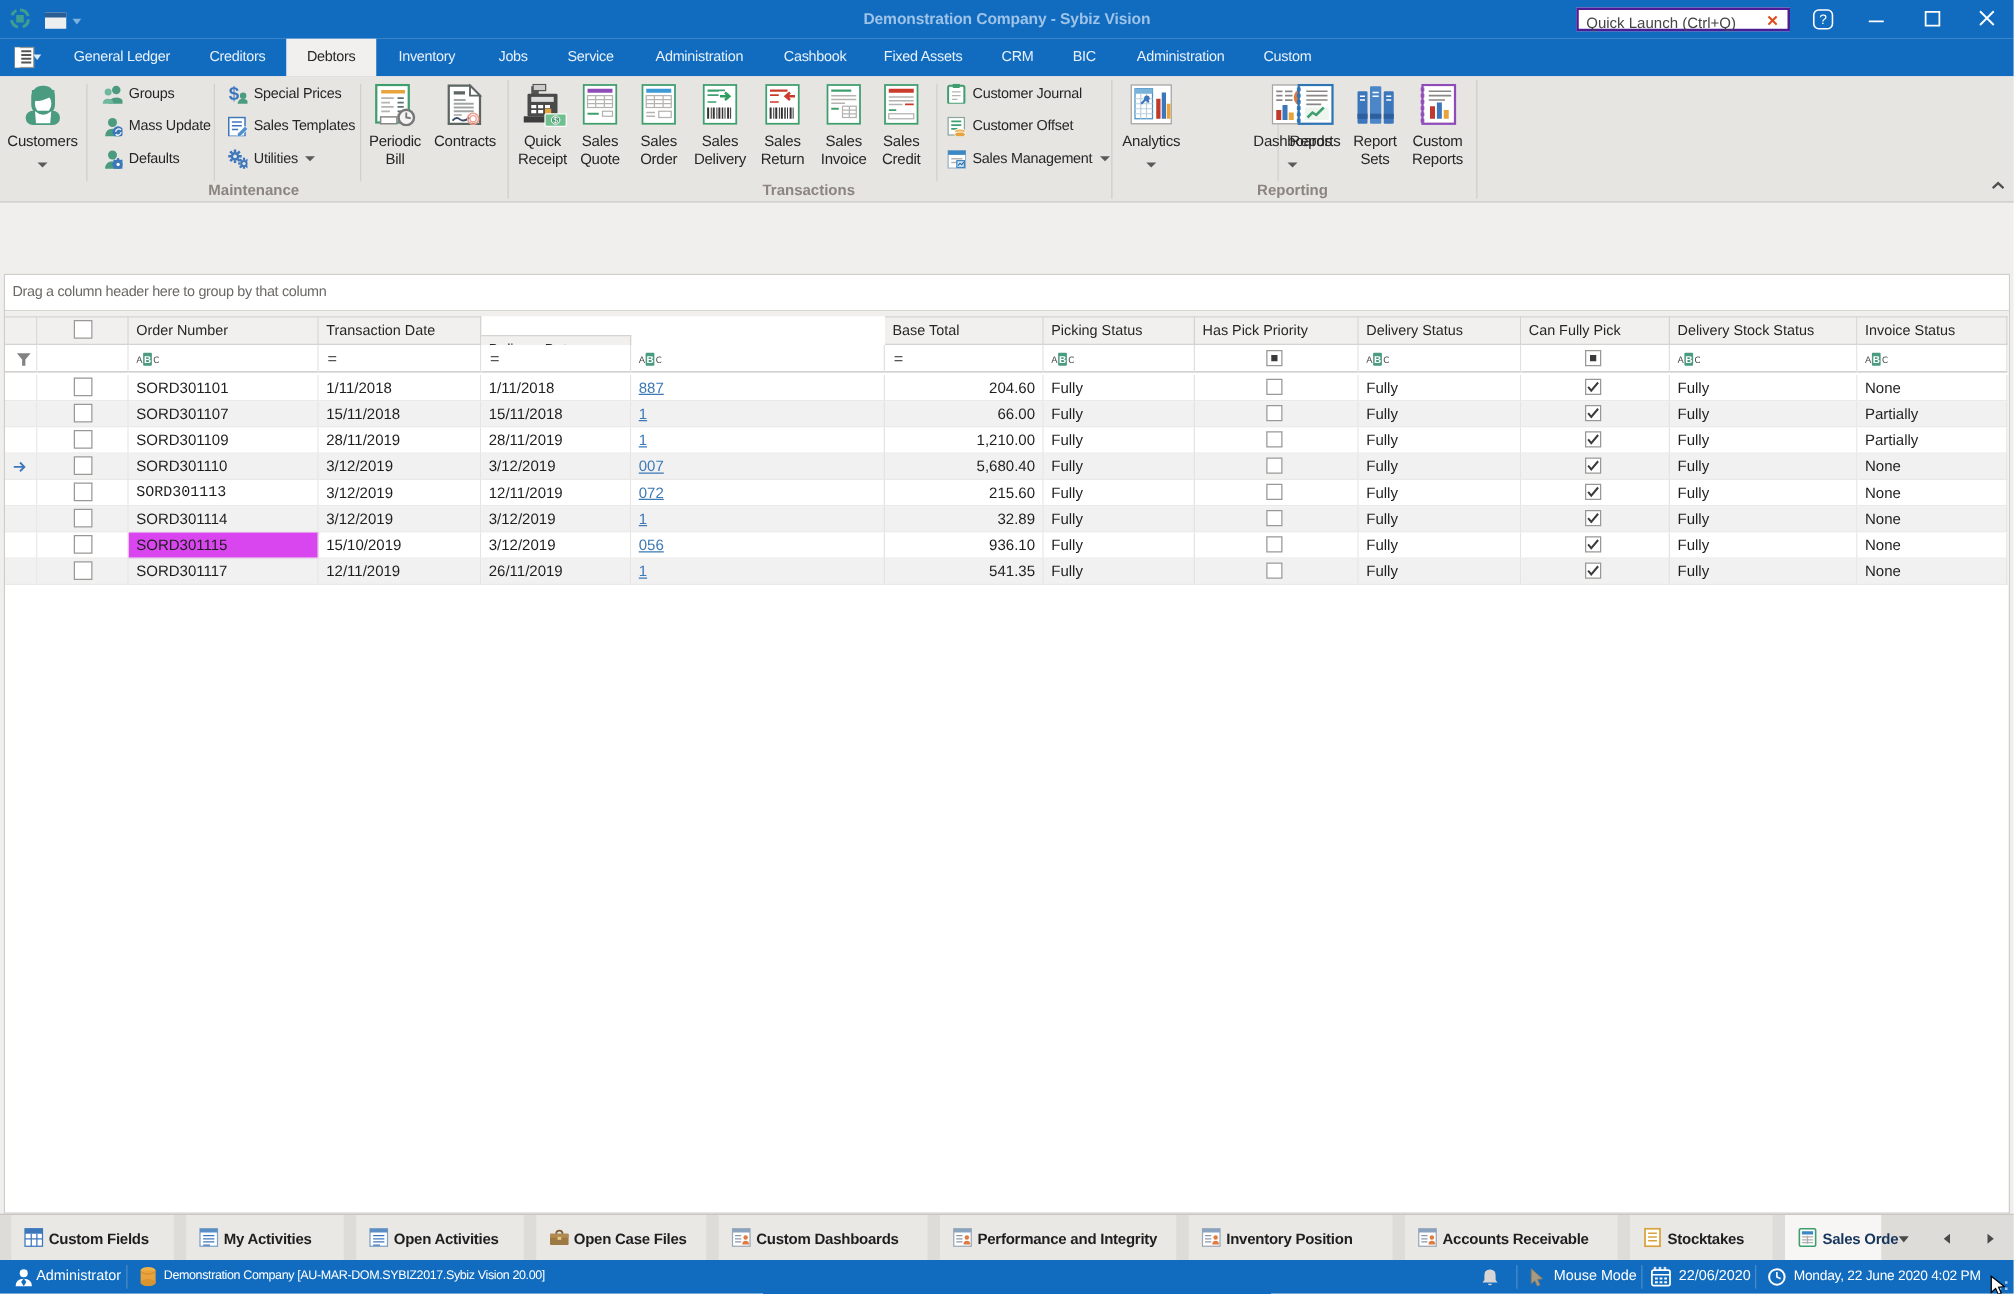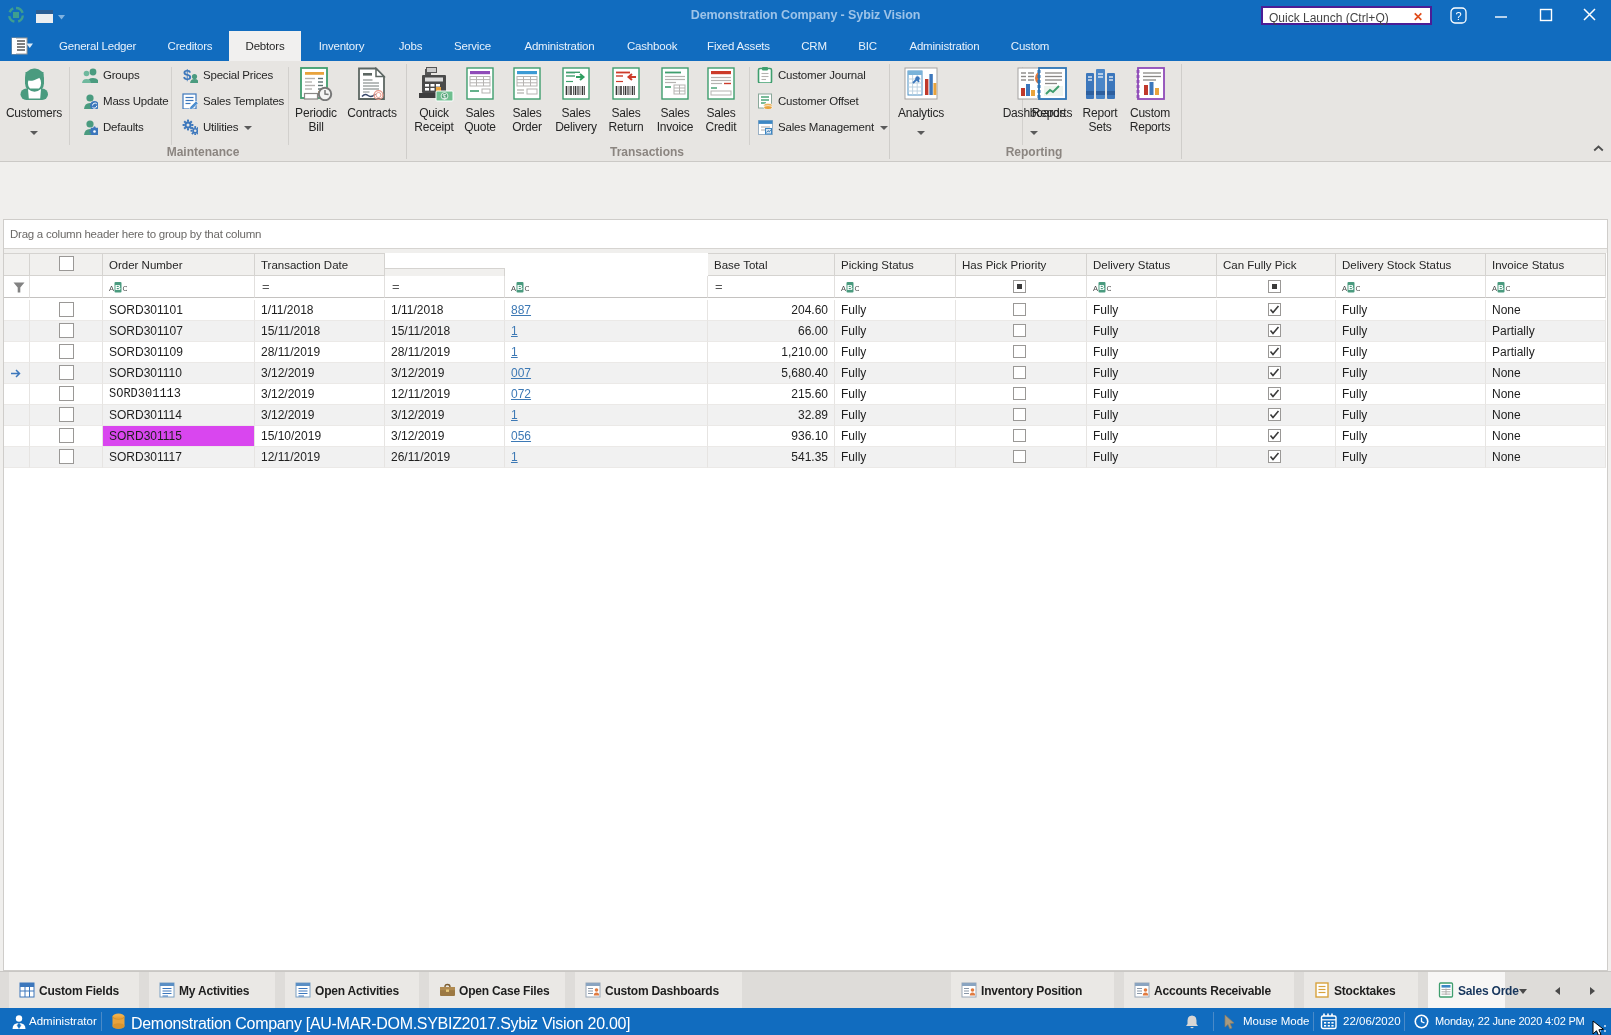--- a/index.html
+++ b/index.html
@@ -876,20 +876,34 @@
           <g stroke="#8a98a8">
             <line x1="3" y1="6.5" x2="8" y2="6.5"></line>
             <line x1="3" y1="9" x2="8" y2="9"></line>
             <line x1="3" y1="11.5" x2="8" y2="11.5"></line>
           </g>
           <circle cx="11.5" cy="8" r="1.8" fill="#e07a3f"></circle>
           <path d="M8.8 13.5 q0 -3 2.7 -3 q2.7 0 2.7 3z" fill="#e07a3f"></path>
         </svg>
       <span class="btlabel">Custom Dashboards</span>
     </div>
+    <div class="btab" style="left:752px;width:189px;">
+      <svg class="bticon" width="16" height="16">
+          <rect x="1" y="1" width="14" height="14" fill="#fff" stroke="#9aa8b8"></rect>
+          <rect x="1" y="1" width="14" height="3" fill="#8aa4c0"></rect>
+          <g stroke="#8a98a8">
+            <line x1="3" y1="6.5" x2="8" y2="6.5"></line>
+            <line x1="3" y1="9" x2="8" y2="9"></line>
+            <line x1="3" y1="11.5" x2="8" y2="11.5"></line>
+          </g>
+          <circle cx="11.5" cy="8" r="1.8" fill="#e07a3f"></circle>
+          <path d="M8.8 13.5 q0 -3 2.7 -3 q2.7 0 2.7 3z" fill="#e07a3f"></path>
+        </svg>
+      <span class="btlabel">Performance and Integrity</span>
+    </div>
     <div class="btab" style="left:951px;width:163px;">
       <svg class="bticon" width="16" height="16">
           <rect x="1" y="1" width="14" height="14" fill="#fff" stroke="#9aa8b8"></rect>
           <rect x="1" y="1" width="14" height="3" fill="#8aa4c0"></rect>
           <g stroke="#8a98a8">
             <line x1="3" y1="6.5" x2="8" y2="6.5"></line>
             <line x1="3" y1="9" x2="8" y2="9"></line>
             <line x1="3" y1="11.5" x2="8" y2="11.5"></line>
           </g>
           <circle cx="11.5" cy="8" r="1.8" fill="#e07a3f"></circle>
@@ -953,21 +967,21 @@
         <path d="M8 9 l-1.8 2.5 l1.8 3 l1.8 -3z" fill="none" stroke="#116cbf" stroke-width="0.5"></path>
       </svg>
     <span style="position:absolute;left:29px;top:7px;">Administrator</span>
     <div class="ssep" style="left:101px"></div>
     <svg width="15" height="17" style="position:absolute;left:111px;top:5px">
         <ellipse cx="7.5" cy="3.4" rx="6" ry="2.8" fill="#f0b04a"></ellipse>
         <path d="M1.5 3.4 L1.5 13 A6 2.8 0 0 0 13.5 13 L13.5 3.4" fill="#e8a33d"></path>
         <ellipse cx="7.5" cy="13" rx="6" ry="2.8" fill="#d89430"></ellipse>
         <path d="M1.5 3.4 A6 2.8 0 0 0 13.5 3.4" fill="none" stroke="#c8861f" stroke-width="0.6"></path>
       </svg>
-    <span style="position:absolute;left:131px;top:7px;font-size:16px;letter-spacing:-0.3px;text-align:center;">Demonstration Company [AU-MAR-DOM.SYBIZ2017.Sybiz Vision 20.00]</span>
+    <span style="position:absolute;left:131px;top:7px;font-size:10px;letter-spacing:-0.3px;text-align:center;">Demonstration Company [AU-MAR-DOM.SYBIZ2017.Sybiz Vision 20.00]</span>
     <svg width="16" height="16" style="position:absolute;left:1184px;top:6px">
         <path d="M8 1.5 q4.5 0 4.5 5 l0 3.5 l1.5 2 l-12 0 l1.5 -2 l0 -3.5 q0 -5 4.5 -5z" fill="#d8d6d4"></path>
         <path d="M6.3 13 a1.8 1.8 0 0 0 3.4 0z" fill="#d8d6d4"></path>
       </svg>
     <div class="ssep" style="left:1213px"></div>
     <svg width="15" height="16" style="position:absolute;left:1222px;top:6px">
         <path d="M3 1 L12 9 L8 9.5 L10 14 L7.8 14.8 L6 10.5 L3 13 Z" fill="#a89a80" stroke="#8a7c62" stroke-width="0.7"></path>
       </svg>
     <span style="position:absolute;left:1243px;top:7px;">Mouse Mode</span>
     <div class="ssep" style="left:1313px"></div>

